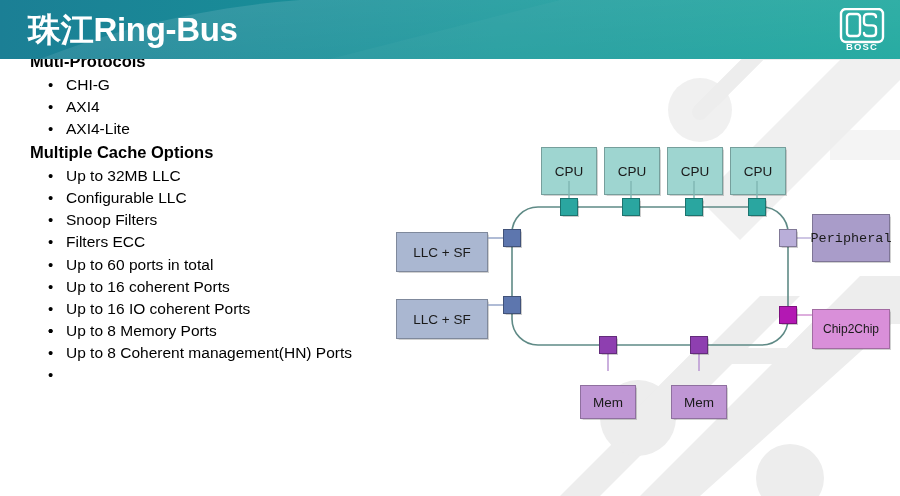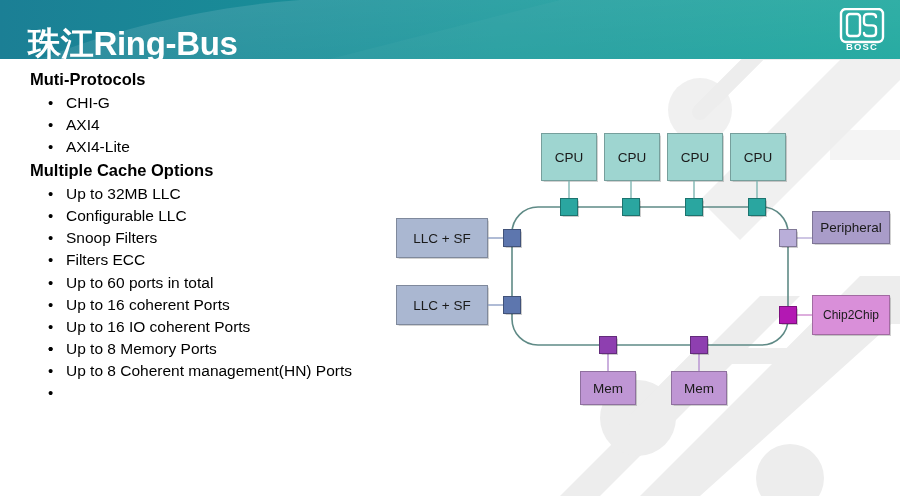--- a/index.html
+++ b/index.html
@@ -43,35 +43,34 @@
     left: 28px;
     top: 3px;
     height: 53px;
     line-height: 53px;
     color: #ffffff;
     font-size: 33px;
     font-weight: bold;
     letter-spacing: -0.3px;
     white-space: nowrap;
     z-index: 3;
-    margin-top: 14px;
   }
   #logo {
     position: absolute;
     right: 14px;
     top: 8px;
     width: 48px;
     height: 44px;
     z-index: 3;
   }
 
   
   #text-col {
     position: absolute;
-    left: 0; top: 68px;
+    left: 0; top: 50px;
     width: 430px;
     z-index: 3;
   }
   .sec-head {
     font-size: 16.5px;
     font-weight: bold;
     color: #000000;
     margin: 0 0 1px 30px;
     line-height: 23px;
     white-space: nowrap;
@@ -106,20 +105,21 @@
     position: absolute;
     box-sizing: border-box;
     border: 1px solid rgba(0,0,0,0.25);
     display: flex;
     align-items: center;
     justify-content: center;
     font-size: 13.5px;
     color: #1a1a1a;
     box-shadow: 0.5px 0.5px 1px rgba(0,0,0,0.18);
     white-space: nowrap;
+    margin-top: 14px;
   }
   .dnode {
     position: absolute;
     box-sizing: border-box;
     border: 1px solid rgba(0,0,0,0.3);
     box-shadow: 0.5px 0.5px 1px rgba(0,0,0,0.2);
     z-index: 3;
   }
   #ring-svg {
     position: absolute;
@@ -255,21 +255,21 @@
   <div class="dbox" style="left:16px; top:159px; width:92px; height:40px; background:#aab7d1;">
     <span>LLC + SF</span>
   </div>
   <div class="dbox" style="left:16px; top:226px; width:92px; height:40px; background:#aab7d1;">
     <span>LLC + SF</span>
   </div>
 
   <div class="dnode" style="left:123px; top:170px; width:18px; height:18px; background:#5d76ae;"></div>
   <div class="dnode" style="left:123px; top:237px; width:18px; height:18px; background:#5d76ae;"></div>
 
-  <div class="dbox" style="left:432px; top:152px; width:78px; height:33px; background:#a99cc9;">
+  <div class="dbox" style="left:432px; top:141px; width:78px; height:48px; background:#a99cc9;font-family:Liberation Mono, monospace;">
     <span>Peripheral</span>
   </div>
   <div class="dnode" style="left:399px; top:170px; width:18px; height:18px; background:#b9aed9;"></div>
 
   <div class="dbox" style="left:432px; top:236px; width:78px; height:40px; background:#d98fd9; font-size:12px;">
     <span>Chip2Chip</span>
   </div>
   <div class="dnode" style="left:399px; top:247px; width:18px; height:18px; background:#b318b3;"></div>
 
   <div class="dbox" style="left:200px; top:312px; width:56px; height:34px; background:#bf96d4;">

